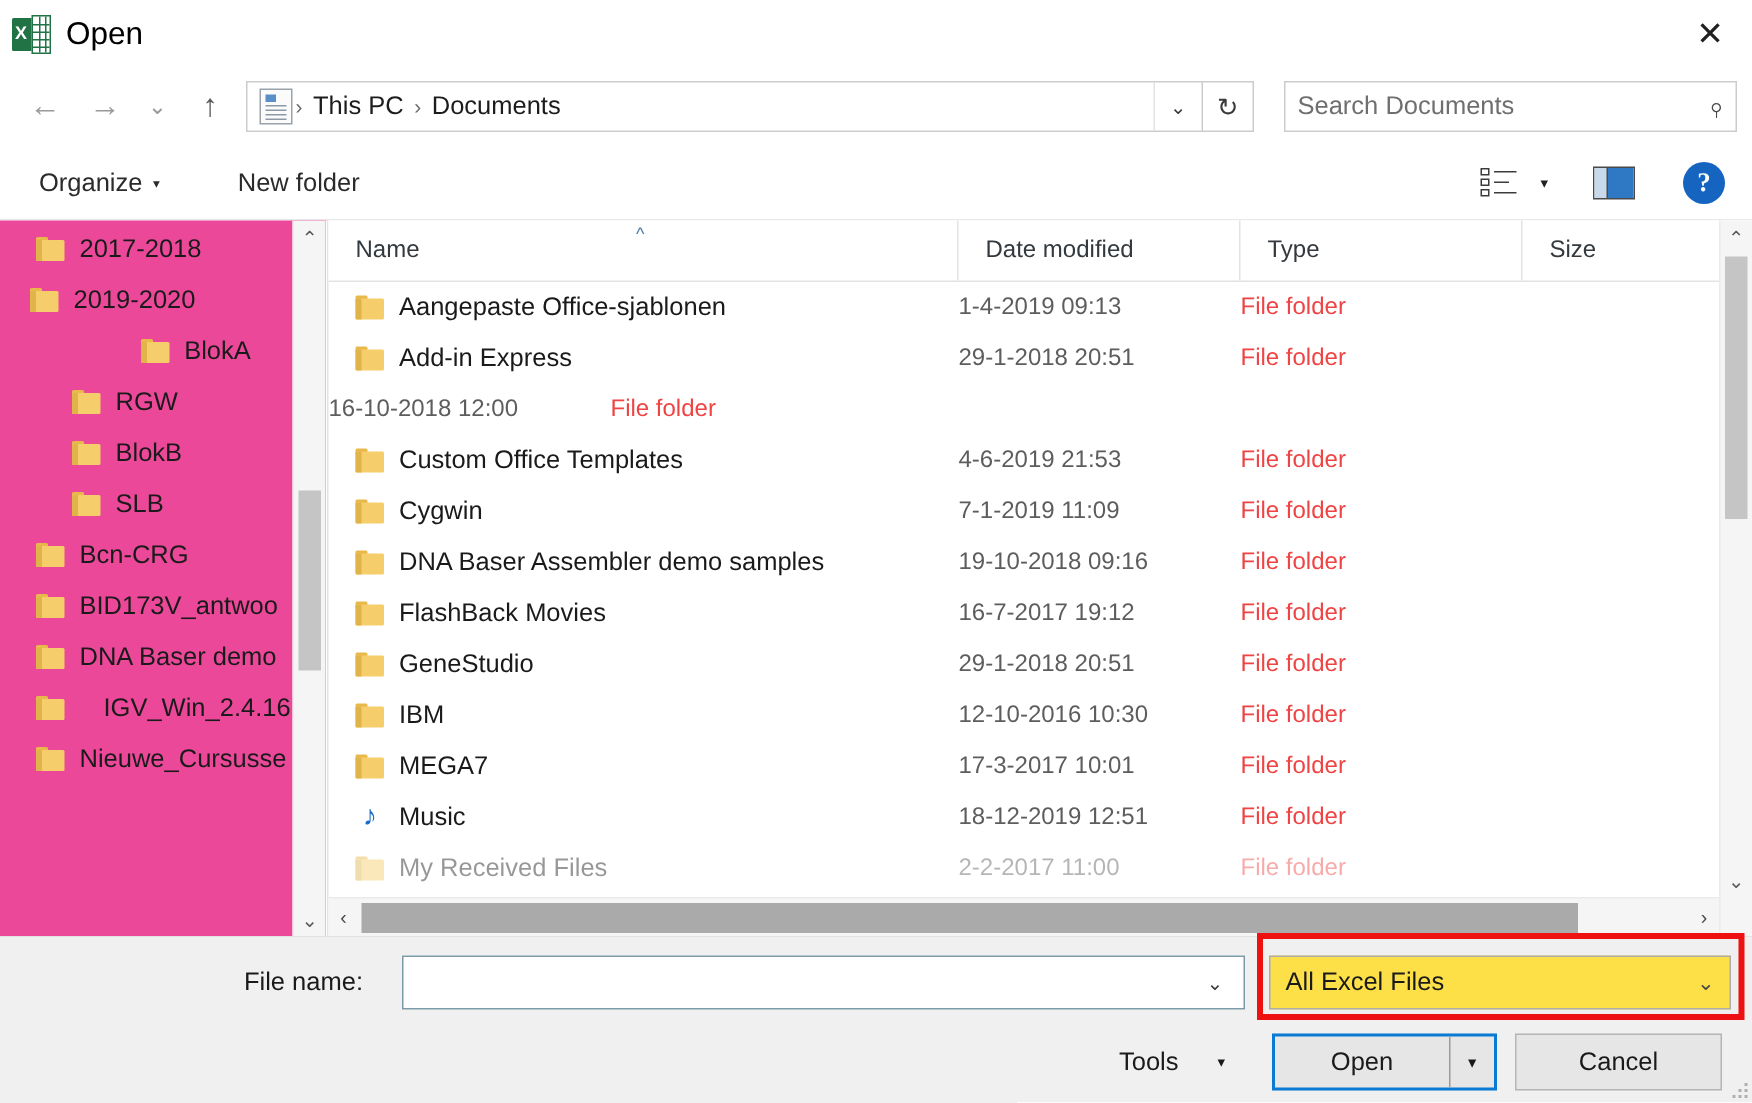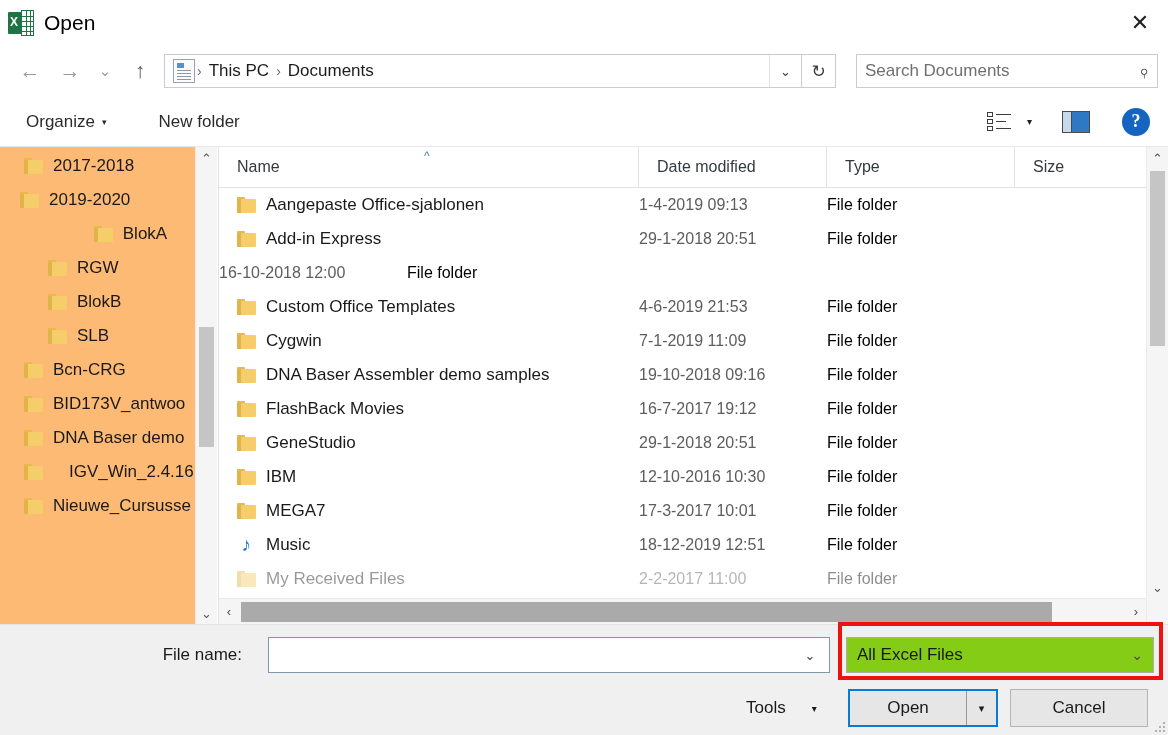--- a/index.html
+++ b/index.html
@@ -170,21 +170,21 @@
 
   
   .body {
     flex: 1 1 auto; display: flex; min-height: 0;
     border-bottom: 1px solid #e3e3e3;
   }
 
   
   .sidebar {
     flex: 0 0 218px; position: relative;
-    background: #fdba74; overflow: hidden;
+    background: #ec4899; overflow: hidden;
     border-right: 1px solid #ffffff;
   }
   .tree { padding-top: 2px; }
   .tree-item {
     height: 34px; display: flex; align-items: center;
     font-size: 17px; color: #1a1a1a; cursor: pointer;
     white-space: nowrap; overflow: hidden;
     padding-right: 4px;
   }
   .folder-ico {
@@ -257,21 +257,21 @@
     font-size: 17px; color: #1a1a1a; cursor: pointer;
   }
   .fl-row .r-name {
     flex: 0 0 420px; display: flex; align-items: center;
     padding-left: 18px; overflow: hidden; white-space: nowrap;
   }
   .fl-row .r-date {
     flex: 0 0 188px; color: #5d5d5d; font-size: 16px; white-space: nowrap;
   }
   .fl-row .r-type {
-    flex: 0 0 188px; color: #000000; font-size: 16px; white-space: nowrap;
+    flex: 0 0 188px; color: #ef4444; font-size: 16px; white-space: nowrap;
   }
   .fl-row .r-size { flex: 1 1 auto; color: #5d5d5d; font-size: 16px; }
   .fl-row.partial { opacity: 0.45; }
 
   .hscroll {
     position: absolute; left: 0; right: 22px; bottom: 0; height: 26px;
     background: #f5f5f5; border-top: 1px solid #ebebeb;
     display: flex; align-items: center;
   }
   .hscroll .harrow {
@@ -306,21 +306,21 @@
     color: #1a1a1a; background: transparent;
     font-family: "Liberation Sans", sans-serif;
   }
   .fn-input .chev {
     width: 26px; text-align: center; font-size: 13px; color: #3a3a3a;
     cursor: pointer;
   }
   .ftype-wrap {
     position: absolute; left: 846px; top: 12px;
     width: 308px; height: 36px;
-    background: #84cc16; border: 1px solid #adadad;
+    background: #fde047; border: 1px solid #adadad;
     display: flex; align-items: center; padding: 0 10px;
     cursor: pointer;
   }
   .ftype-wrap .lbl { font-size: 17px; color: #1a1a1a; }
   .ftype-wrap .chev { margin-left: auto; font-size: 14px; color: #4a4a4a; }
   .highlight-box {
     position: absolute; left: 838px; top: 622px;
     width: 325px; height: 58px;
     border: 4px solid #ee1111; pointer-events: none;
     z-index: 30;

